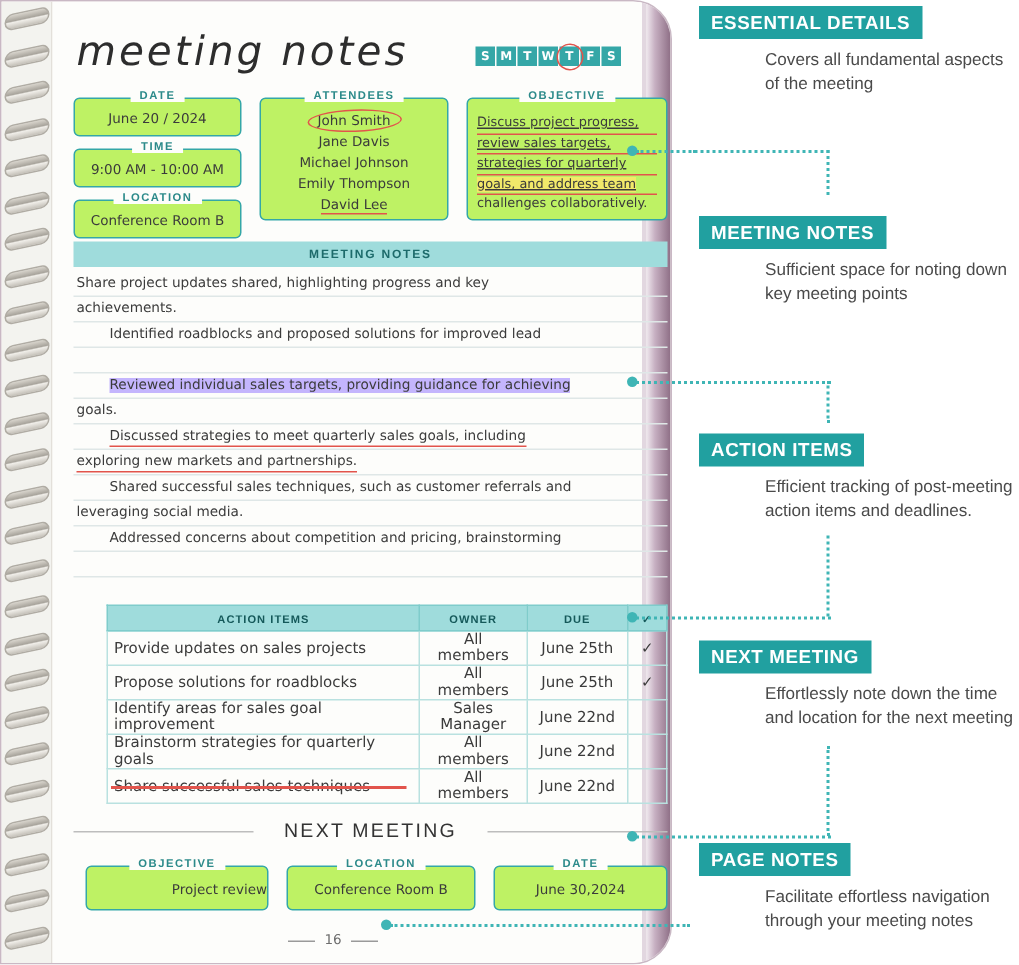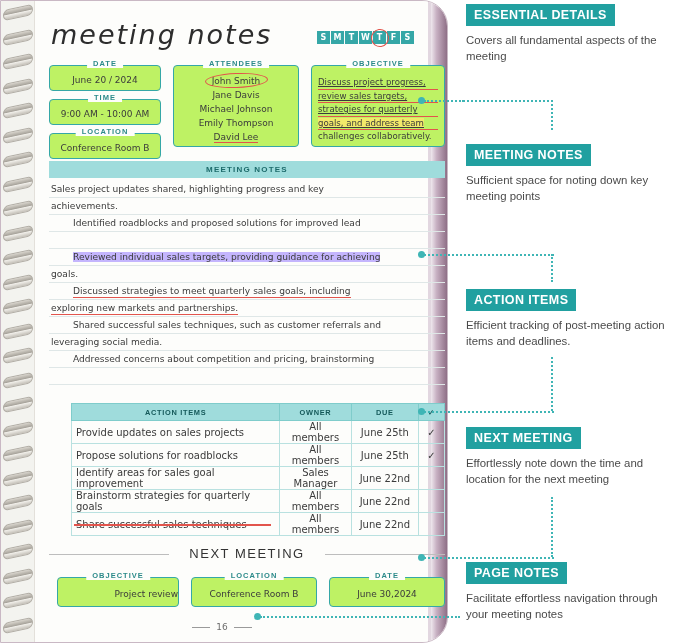--- a/index.html
+++ b/index.html
@@ -230,20 +230,21 @@
     font-weight:bold;
     font-size:12.5px;
     letter-spacing:.4px;
     padding:4px 8px 4px 8px;
   }
   .ann-text {
     margin-top:7px;
     font-size:11.4px;
     line-height:15.5px;
     color:#4a4a4a;
+    margin-left:44px;
   }
 
   
   .dot-h {
     position:absolute;
     height:0; border-top:2px dotted #3fb5b5;
   }
   .dot-v {
     position:absolute;
     width:0; border-left:2px dotted #3fb5b5;
@@ -336,21 +337,21 @@
         <div class="obj-line hand obj-underline">Discuss project progress,</div>
         <div class="obj-line hand obj-underline">review sales targets,</div>
         <div class="obj-line hand obj-underline">strategies for quarterly</div>
         <div class="obj-line hand obj-underline"><span class="obj-hl">goals, and address team</span></div>
         <div class="obj-line hand">challenges collaboratively.</div>
       </div>
     </div>
 
     <div id="mn-banner">MEETING NOTES</div>
 
-    <div class="noteline hand" style="top:183px;">Sales project updates shared, highlighting progress and key</div>
+    <div class="noteline hand" style="top:183px;">Share project updates shared, highlighting progress and key</div>
     <div class="ruled" style="top:196px;"></div>
     <div class="noteline hand" style="top:200px;">achievements.</div>
     <div class="ruled" style="top:213px;"></div>
     <div class="noteline hand" style="top:217px;padding-left:22px;">Identified roadblocks and proposed solutions for improved lead</div>
     <div class="ruled" style="top:230px;"></div>
     <div class="ruled" style="top:247px;"></div>
     <div class="noteline hand" style="top:251px;padding-left:22px;"><span class="hl-y">Reviewed individual sales targets, providing guidance for achieving</span></div>
     <div class="ruled" style="top:264px;"></div>
     <div class="noteline hand" style="top:268px;">goals.</div>
     <div class="ruled" style="top:281px;"></div>

